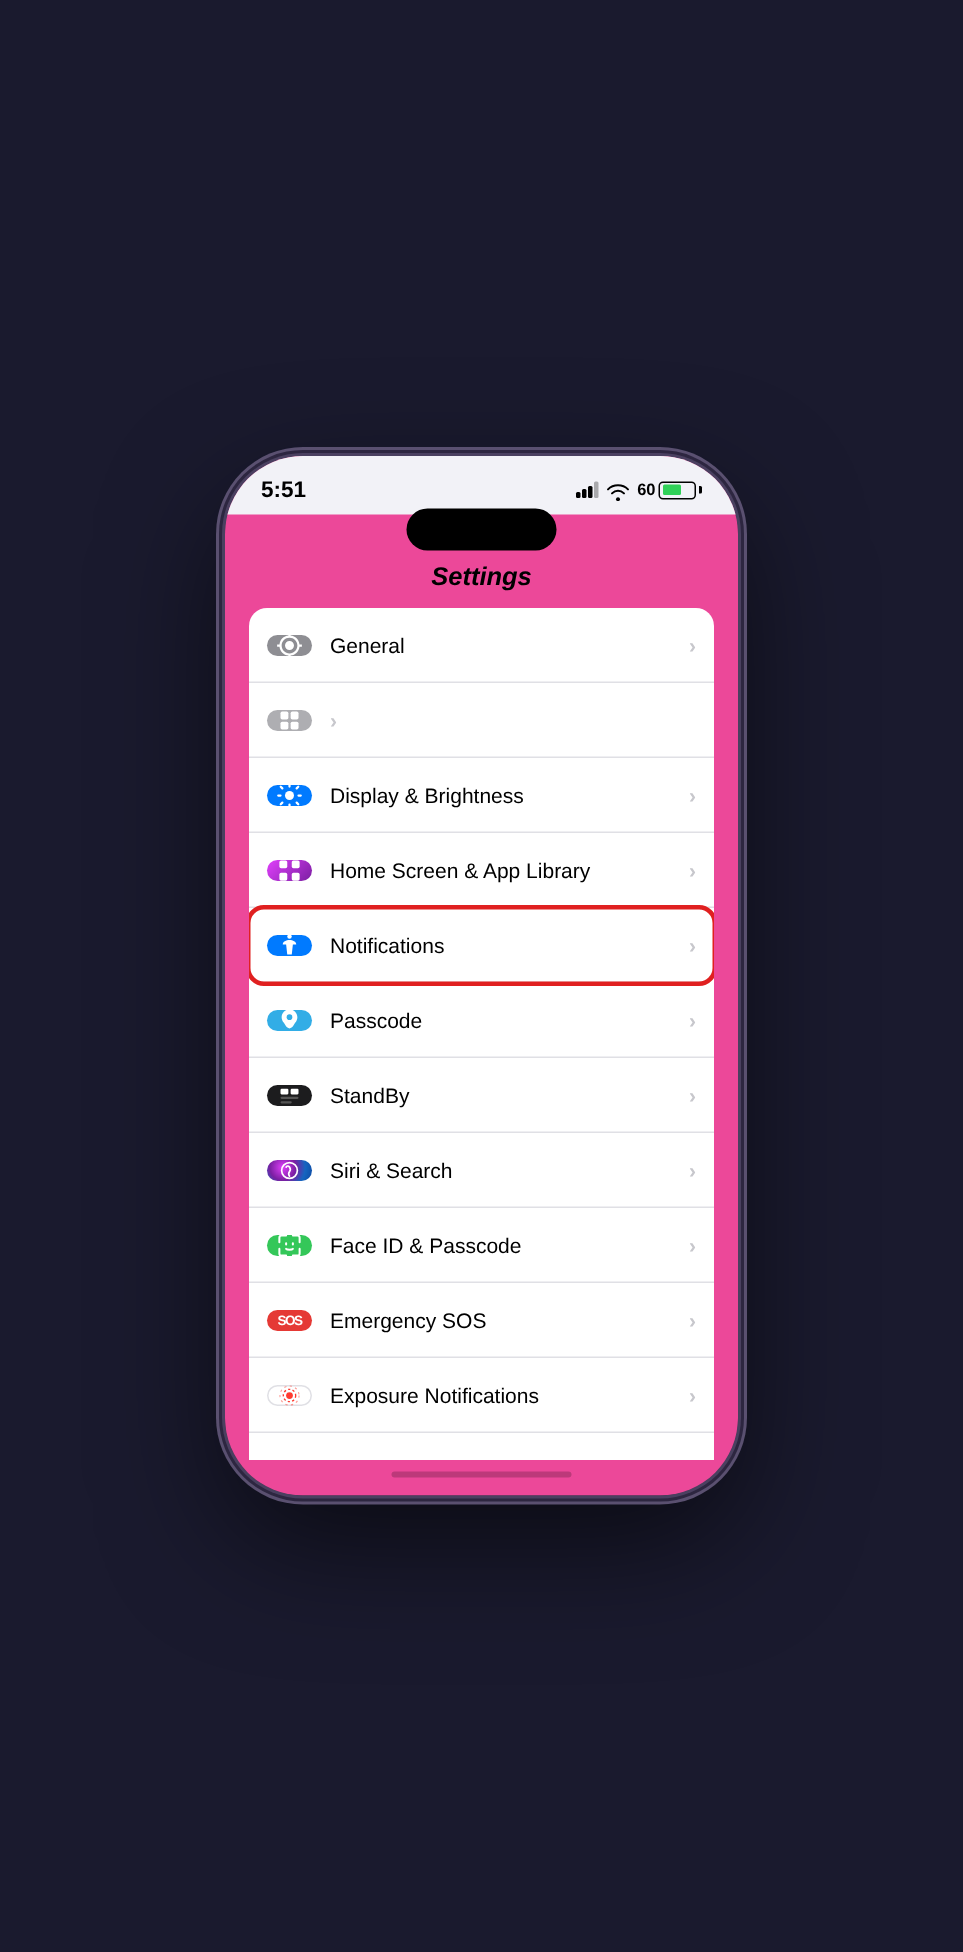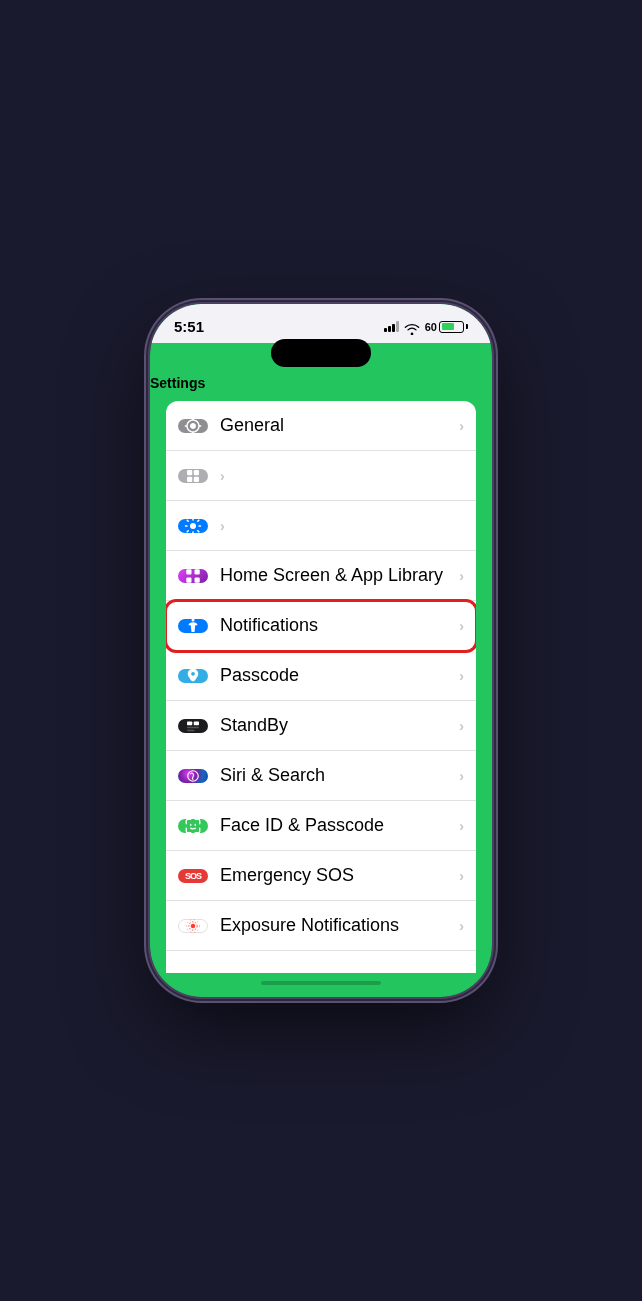--- a/index.html
+++ b/index.html
@@ -47,21 +47,21 @@
       top: 150px;
       width: 4px;
       height: 60px;
       background: #4a4060;
       border-radius: 0 2px 2px 0;
     }
 
     .screen {
       width: 100%;
       height: 100%;
-      background: #22c55e;
+      background: #ec4899;
       border-radius: 50px;
       overflow: hidden;
       display: flex;
       flex-direction: column;
     }
 
     
     .status-bar {
       background: #f2f2f7;
       padding: 14px 24px 8px;
@@ -144,26 +144,27 @@
       width: 100px;
       height: 28px;
       background: #000;
       border-radius: 20px;
       margin: -4px auto 6px;
       flex-shrink: 0;
     }
 
     
     .page-title {
-      text-align: left;
-      font-size: 14px;
+      text-align: center;
+      font-size: 17px;
       font-weight: 700;
       color: #000;
       padding: 2px 0 10px;
       flex-shrink: 0;
+      font-style: italic;
     }
 
     
     .scroll-content {
       flex: 1;
       overflow-y: auto;
       padding: 0 16px 20px;
       scrollbar-width: none;
     }
     .scroll-content::-webkit-scrollbar { display: none; }
@@ -205,21 +206,21 @@
       align-items: center;
       justify-content: center;
       flex-shrink: 0;
       margin-right: 12px;
       font-size: 16px;
       color: #fff;
     }
 
     .item-label {
       flex: 1;
-      font-size: 18px;
+      font-size: 14px;
       color: #000;
     }
 
     .chevron {
       color: #c7c7cc;
       font-size: 14px;
       font-weight: 600;
     }
 
     
@@ -308,20 +309,21 @@
           <span class="chevron">›</span>
         </div>
 
         <div class="settings-item">
           <div class="icon-wrap bg-blue-bright">
             <svg width="18" height="18" viewBox="0 0 24 24" fill="white">
               <circle cx="12" cy="12" r="4"></circle>
               <path d="M12 2v2M12 20v2M4.22 4.22l1.42 1.42M18.36 18.36l1.42 1.42M2 12h2M20 12h2M4.22 19.78l1.42-1.42M18.36 5.64l1.42-1.42" stroke="white" stroke-width="2" stroke-linecap="round"></path>
             </svg>
           </div>
+          <span class="item-label">Display &amp; Brightness</span>
           <span class="chevron">›</span>
         </div>
 
         <div class="settings-item">
           <div class="icon-wrap" style="background: linear-gradient(135deg, #e040fb, #7b1fa2);">
             <svg width="18" height="18" viewBox="0 0 24 24" fill="white">
               <rect x="3" y="3" width="7" height="7" rx="1.5"></rect>
               <rect x="14" y="3" width="7" height="7" rx="1.5"></rect>
               <rect x="3" y="14" width="7" height="7" rx="1.5"></rect>
               <rect x="14" y="14" width="7" height="7" rx="1.5"></rect>

